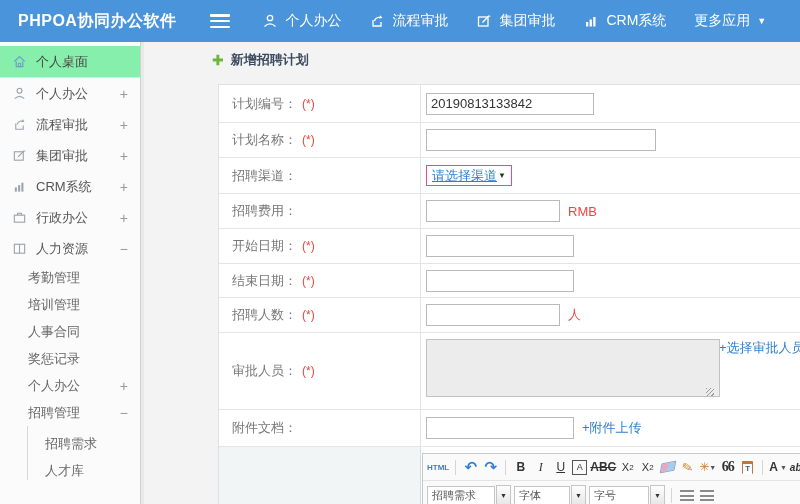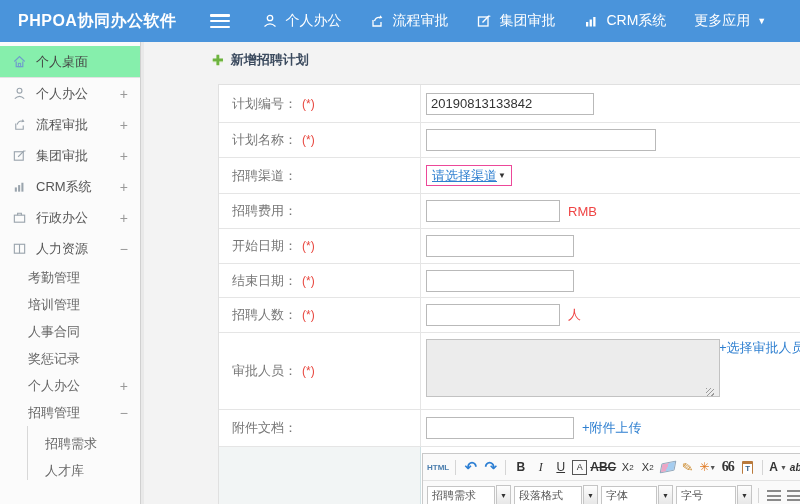--- a/index.html
+++ b/index.html
@@ -403,24 +403,20 @@
             </span>
 
         </div>
 
         <div class="tb-row" style="height:24px">
           <span class="combo">
             <span class="combo-text cw64">招聘需求</span>
             <span class="combo-arrow">▼</span>
           </span>
           <span class="combo">
-            <span class="combo-text cw64">段落格式</span>
-            <span class="combo-arrow">▼</span>
-          </span>
-          <span class="combo">
             <span class="combo-text cw52">字体</span>
             <span class="combo-arrow">▼</span>
           </span>
           <span class="combo">
             <span class="combo-text cw56">字号</span>
             <span class="combo-arrow">▼</span>
           </span>
           <span class="vsep"></span>
           <span class="tb">
               <span class="align-icon"></span>

